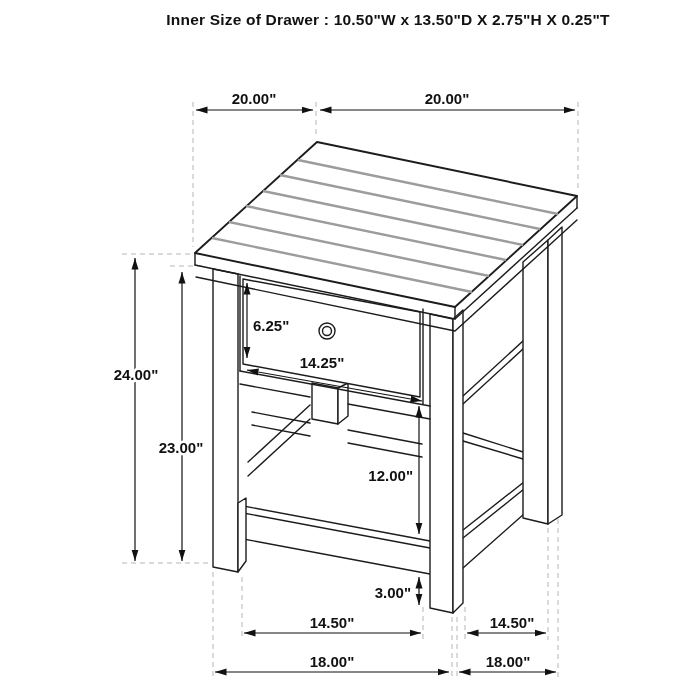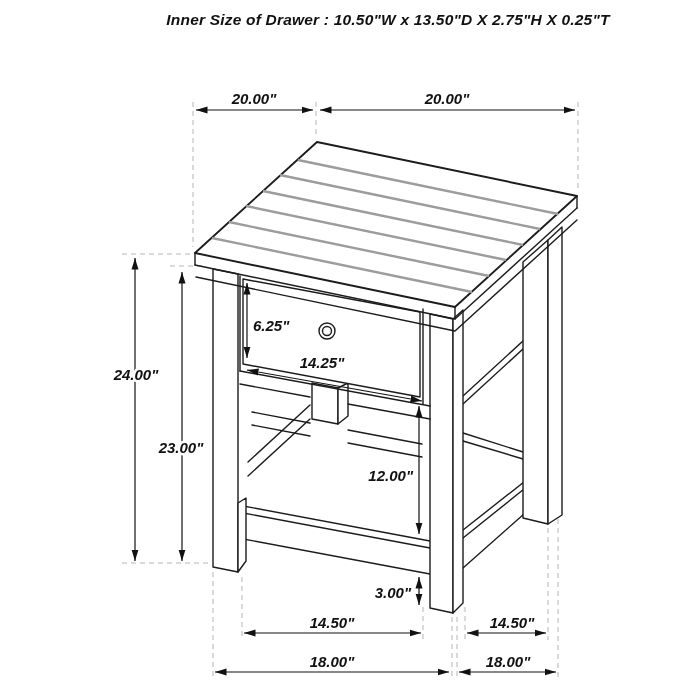--- a/index.html
+++ b/index.html
@@ -1,17 +1,17 @@
 <!DOCTYPE html>
 <html><head>
 <meta charset="utf-8">
 <style>
   html,body{margin:0;padding:0;background:#fff;}
   .page{position:relative;width:700px;height:700px;background:#ffffff;overflow:hidden;
-        font-family:"Liberation Sans",sans-serif;font-style:italic;}
+        font-family:"Liberation Sans",sans-serif;}
   .title{position:absolute;top:11px;left:38px;width:700px;text-align:center;
          font-size:15.5px;font-weight:bold;color:#111;letter-spacing:.2px;white-space:nowrap;}
   svg{position:absolute;left:0;top:0;}
   .ln{stroke:#1c1c1c;stroke-width:1.4;fill:none;stroke-linejoin:round;stroke-linecap:round;}
   .lnb{stroke:#1c1c1c;stroke-width:1.9;fill:#fff;stroke-linejoin:round;}
   .face{fill:#fff;stroke:#1c1c1c;stroke-width:1.4;stroke-linejoin:round;}
   .plank{stroke:#9c9c9c;stroke-width:2.4;fill:none;}
   .dash{stroke:#b5b5b5;stroke-width:1;fill:none;stroke-dasharray:5 4;}
   .dim{stroke:#111;stroke-width:1.2;fill:none;}
   .lbl{font-family:"Liberation Sans",sans-serif;font-size:15px;font-weight:bold;fill:#111;

